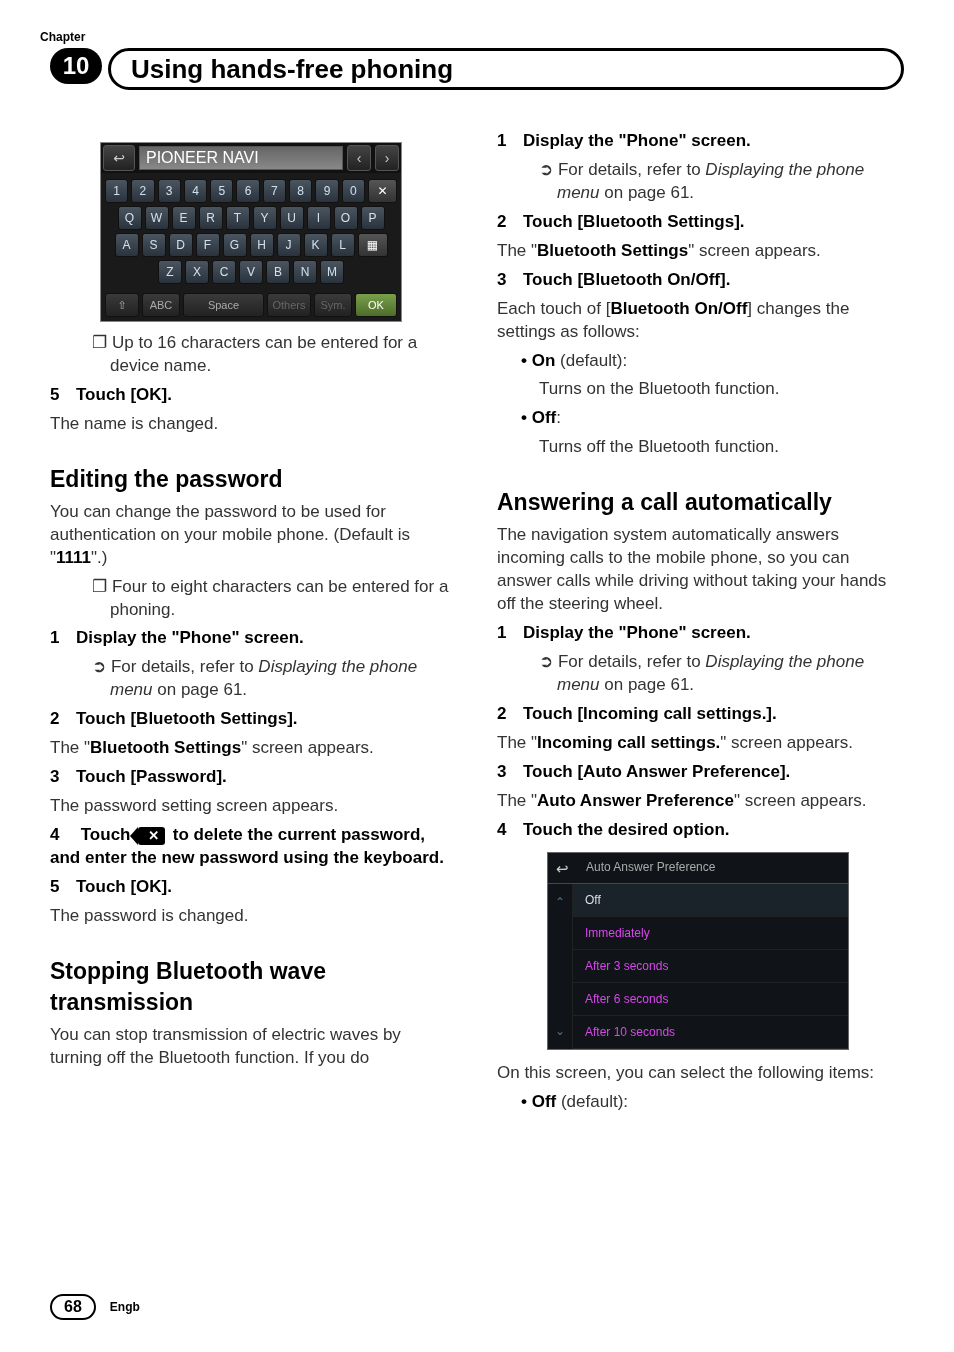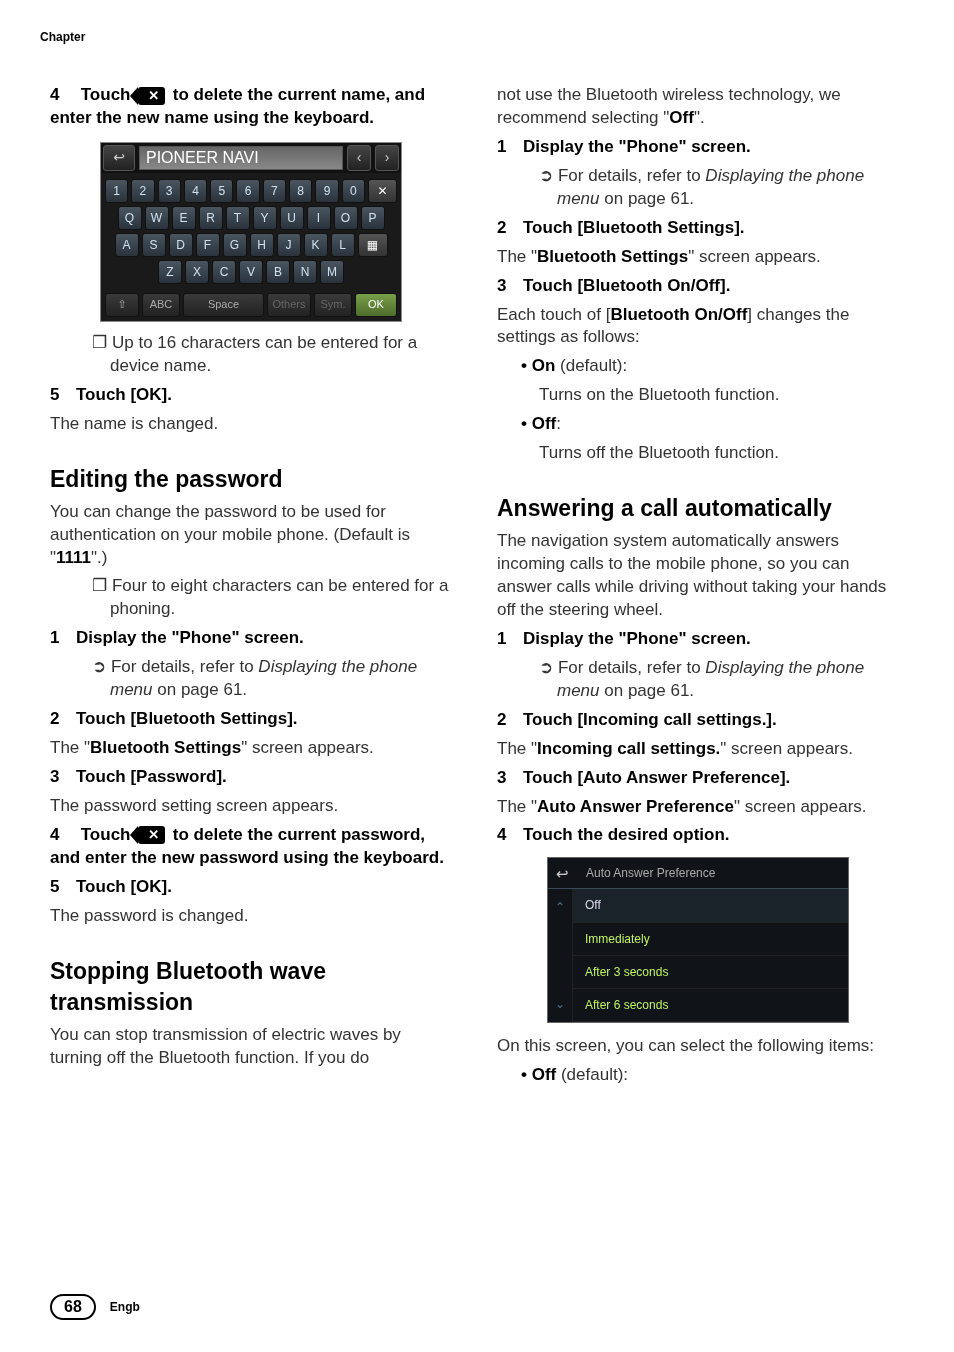--- a/index.html
+++ b/index.html
@@ -176,21 +176,21 @@
     display:flex;flex-direction:column;justify-content:space-between;
     align-items:center;
     padding:10px 0;
     color:#4a7490;
     border-right:1px solid #222;
   }
   .aa-list{flex:1;}
   .aa-item{
     padding:8px 12px;
     border-bottom:1px solid #222;
-    color:#bef264;
+    color:#d946ef;
   }
   .aa-item.sel{background:#1a222a;color:#dde;}
   
   .footer {
     position:absolute;
     bottom:32px; left:50px;
     display:flex;
     align-items:center;
     gap:14px;
   }
@@ -201,30 +201,28 @@
     font-weight:bold;
     font-size:16px;
   }
   .lang { font-size:12px; font-weight:bold;}
 </style>
 </head>
 <body>
 
 <div class="page">
   <div class="chapter-label">Chapter</div>
+  <div class="header-row">
+    <div class="chapter-badge">10</div>
+    <div class="title-bar">Using hands-free phoning</div>
+  </div>
 
   <div class="columns">
 
     <div class="col">
-      <p class="num-step">
-        <span class="n">4</span>
-        <span>Touch</span>
-        <span class="del-icon">✕</span>
-        <span>to delete the current name, and enter the new name using the keyboard.</span>
-      </p>
 
       <div class="kbd-shot">
         <div class="kbd-top">
           <div class="kbd-back">↩</div>
           <div class="kbd-input">PIONEER NAVI</div>
           <div class="kbd-nav">‹</div>
           <div class="kbd-nav">›</div>
         </div>
         <div class="kbd-rows">
           <div class="kbd-row">
@@ -316,23 +314,20 @@
       </p>
 
       <p class="num-step"><span class="n">5</span><span>Touch [OK].</span></p>
       <p class="step-body">The password is changed.</p>
 
       <div class="h2">Stopping Bluetooth wave transmission</div>
       <p>You can stop transmission of electric waves by turning off the Bluetooth function. If you do</p>
     </div>
 
     <div class="col">
-      <p>
-        <span>not use the Bluetooth wireless technology, we recommend selecting "</span><span class="bold">Off</span><span>".</span>
-      </p>
 
       <p class="num-step"><span class="n">1</span><span>Display the "Phone" screen.</span></p>
       <p class="arrow-line">
         <span>For details, refer to </span><span class="italic">Displaying the phone menu</span><span> on page 61.</span>
       </p>
 
       <p class="num-step"><span class="n">2</span><span>Touch [Bluetooth Settings].</span></p>
       <p class="step-body">
         <span>The "</span><span class="bold">Bluetooth Settings</span><span>" screen appears.</span>
       </p>
@@ -374,20 +369,21 @@
         <div class="aa-body">
           <div class="aa-scroll">
             <span>⌃</span>
             <span>⌄</span>
           </div>
           <div class="aa-list">
             <div class="aa-item sel">Off</div>
             <div class="aa-item">Immediately</div>
             <div class="aa-item">After 3 seconds</div>
             <div class="aa-item">After 6 seconds</div>
+            <div class="aa-item">After 10 seconds</div>
           </div>
         </div>
       </div>
 
       <p>On this screen, you can select the following items:</p>
       <p class="sub-bullet"><span class="bold">Off</span><span> (default):</span></p>
     </div>
   </div>
 </div>
 

